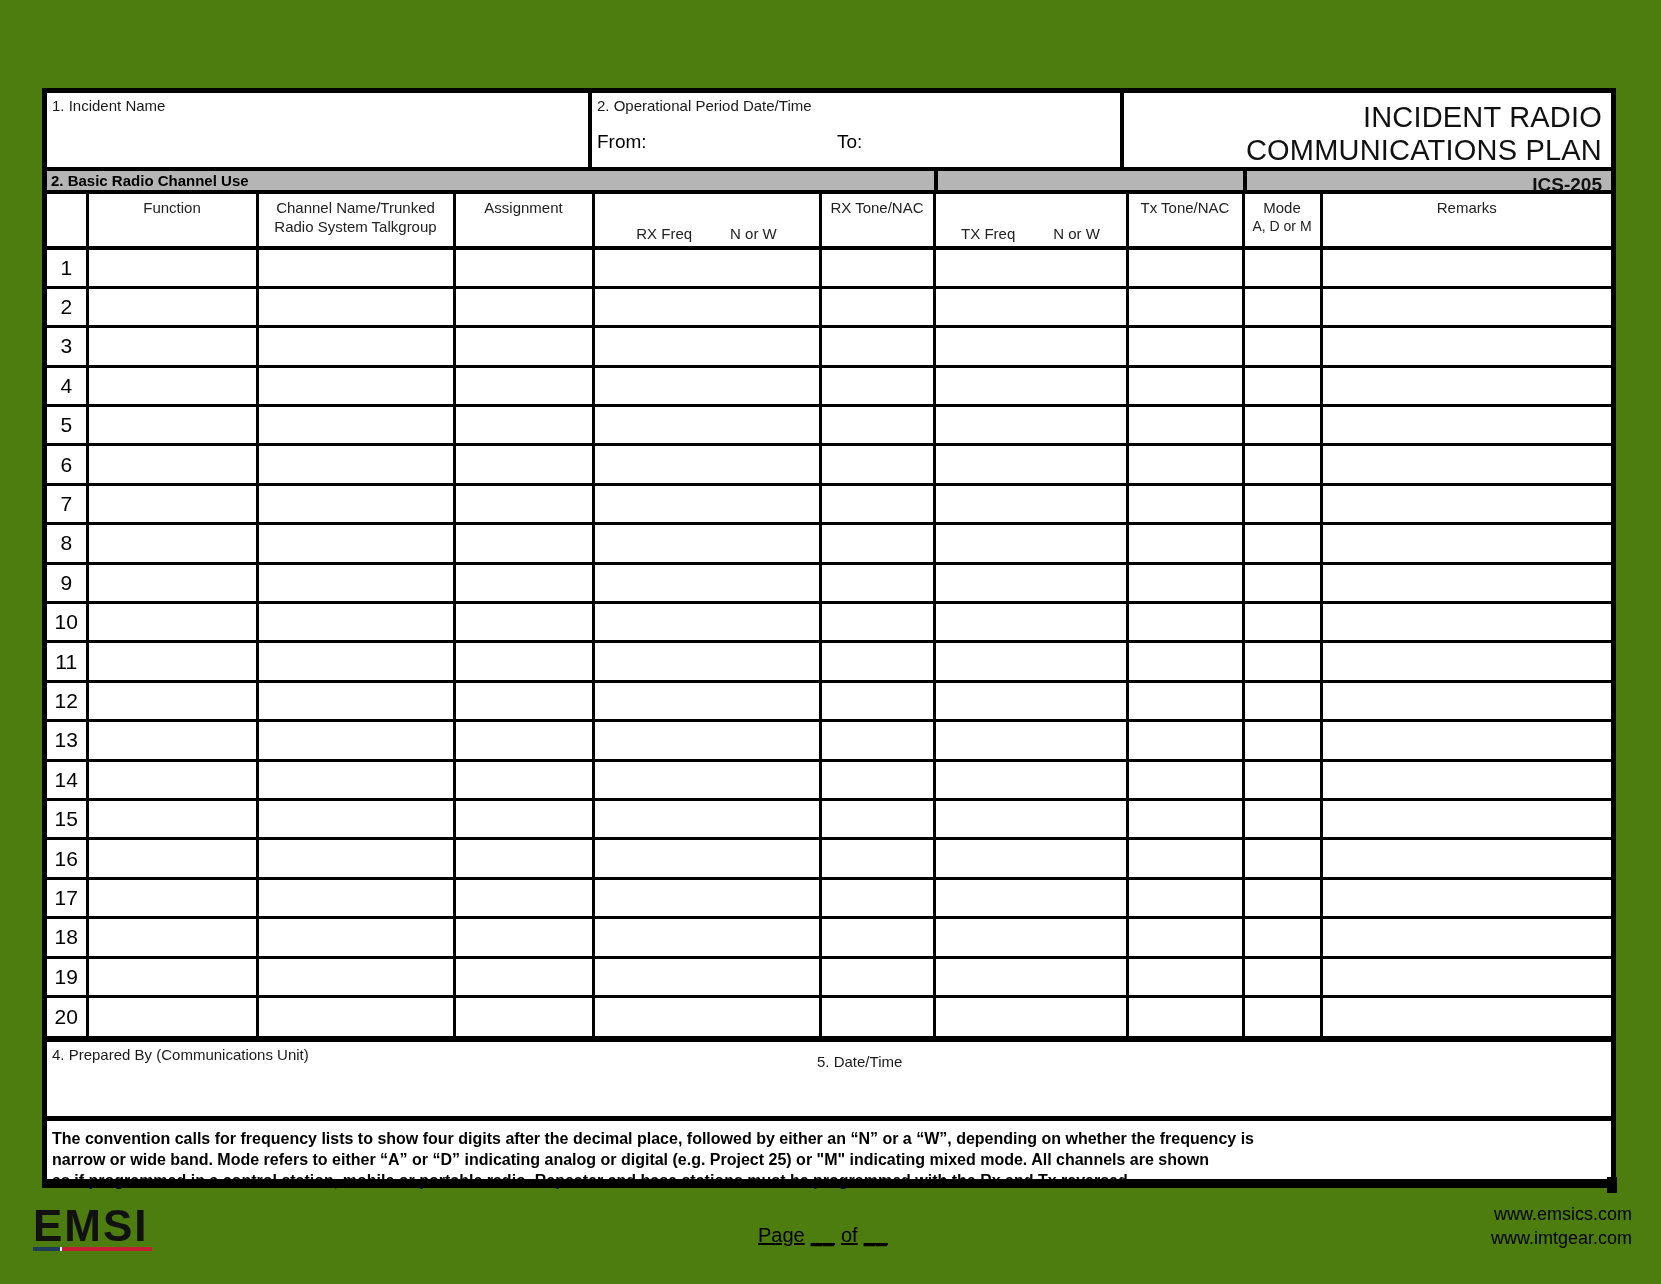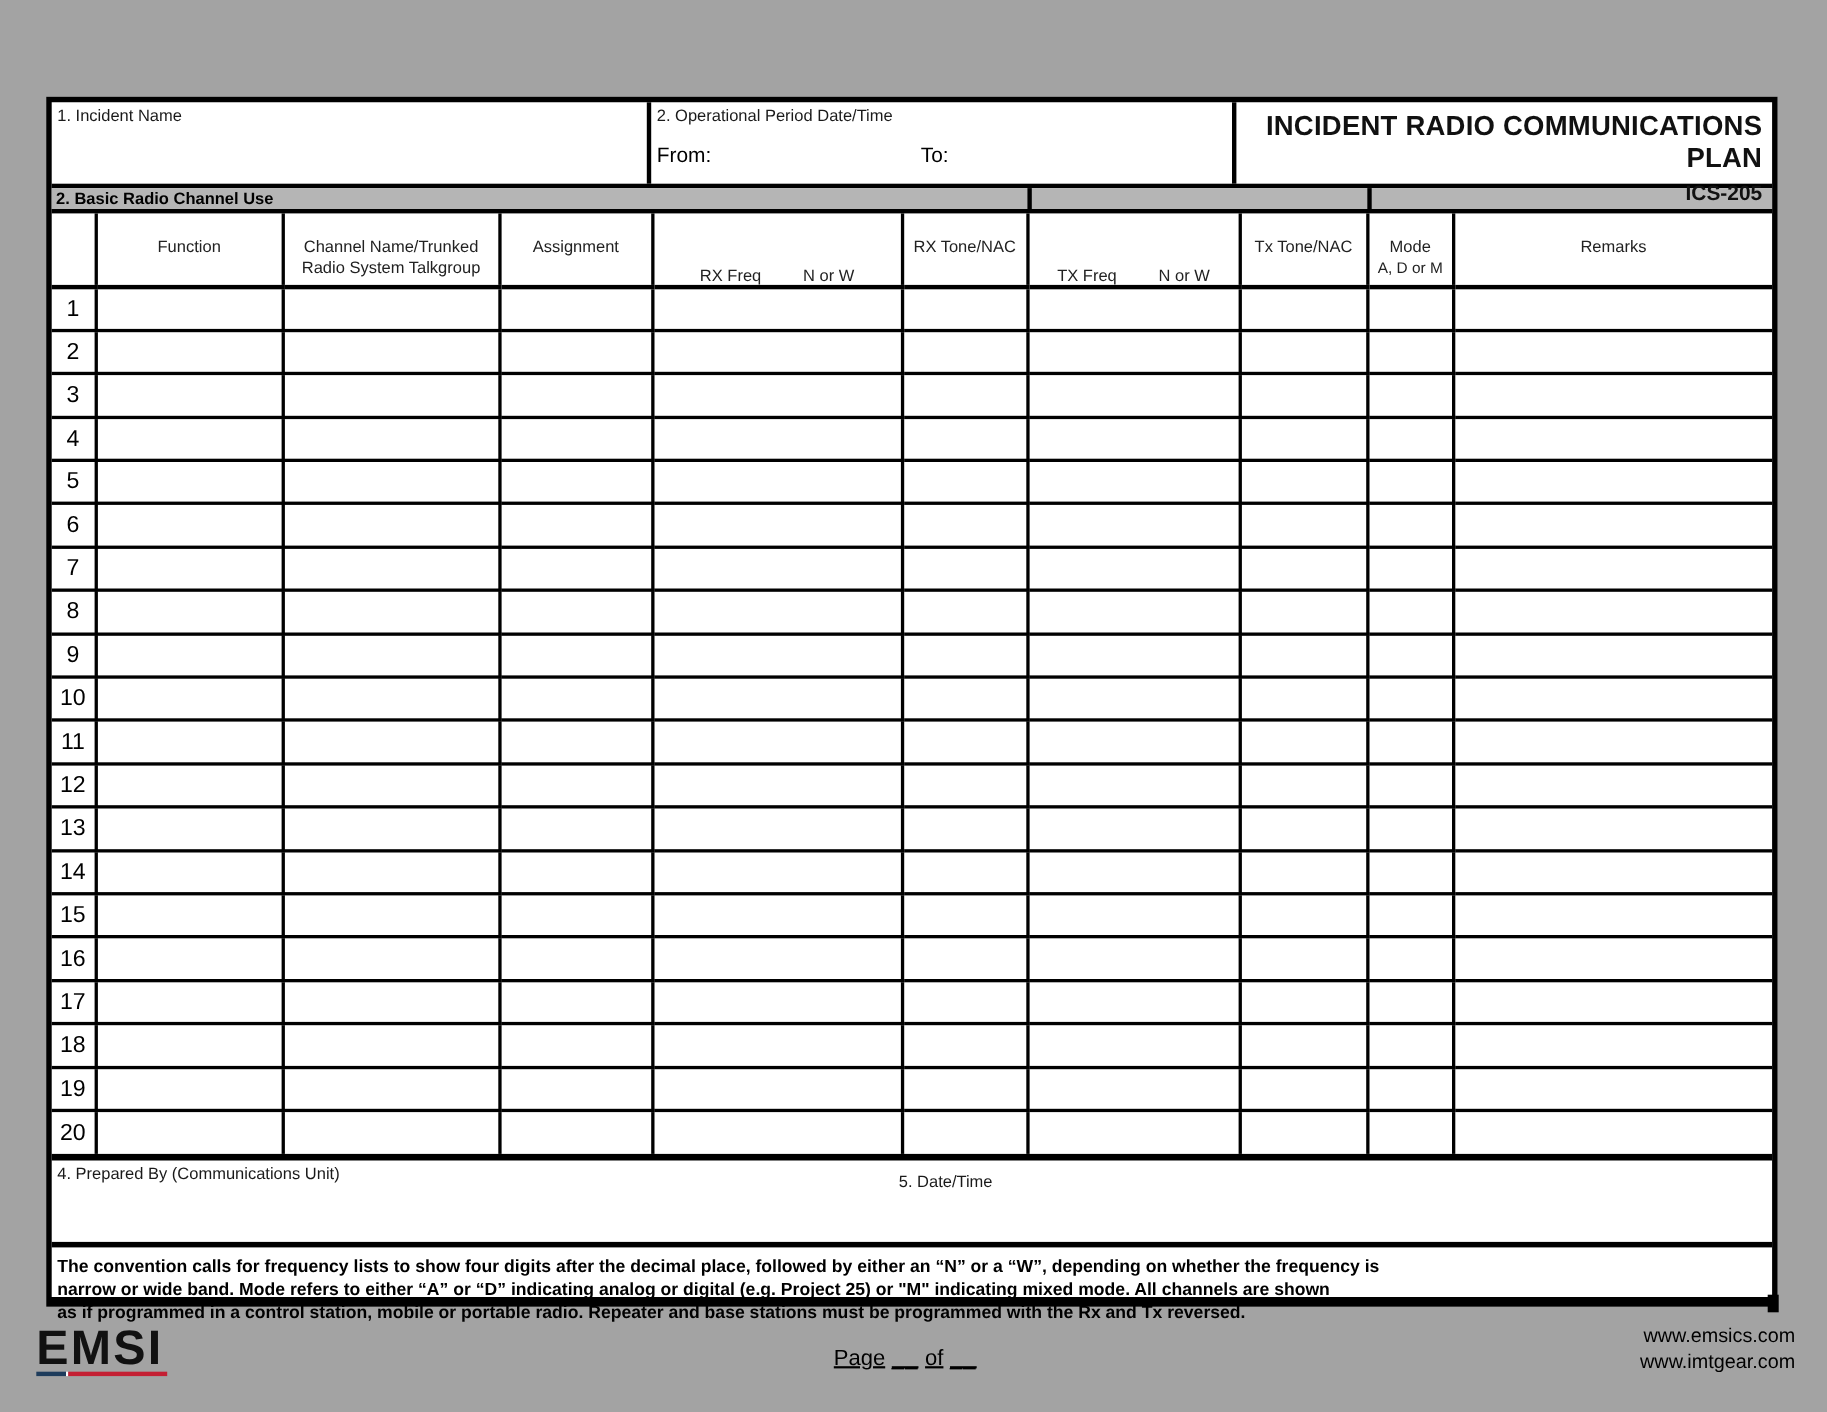--- a/index.html
+++ b/index.html
@@ -1,50 +1,50 @@
 <!DOCTYPE html>
 <html><head>
 <meta charset="utf-8">
 <title>ICS-205</title>
 <style>
   * { margin:0; padding:0; box-sizing:border-box; }
   html,body { background:#ffffff; }
   body { font-family:"Liberation Sans", sans-serif; color:#111; }
-  .page { position:relative; width:1661px; height:1284px; background:#a3a3a3; overflow:hidden; }
+  .page { position:relative; width:1661px; height:1284px; background:#4d7c0f; overflow:hidden; }
 
   
   .form { position:absolute; left:42px; top:88px; width:1574px; height:1100px;
           border:5px solid #000; border-bottom-width:9px; background:#fff; }
 
   
   .top-row { display:flex; height:74px; }
   .box { position:relative; height:100%; }
   .box1 { width:541px; }
   .box2 { width:532px; border-left:4px solid #000; }
   .box3 { width:491px; border-left:4px solid #000; }
   .small-label { position:absolute; left:5px; top:4px; font-size:15px; color:#1a1a1a; }
   .fromto { position:absolute; left:5px; top:38px; width:100%; font-size:19px; color:#000; }
   .fromto .to-label { position:absolute; left:240px; top:0; }
   .title-wrap { position:absolute; right:9px; top:8px; text-align:right; }
-  .title-line1 { font-size:25px; font-weight:bold; letter-spacing:0.2px; }
+  .title-line1 { font-size:29px; font-weight:normal; letter-spacing:0.2px; }
   .title-line2 { font-size:19px; font-weight:bold; margin-top:7px; }
 
   
   .gray-bar { display:flex; height:27px; border-top:4px solid #000; border-bottom:4px solid #000; }
   .gray-seg { background:#b5b5b5; height:100%; }
   .gray-seg.s1 { width:887px; }
   .gray-seg.s2 { width:309px; border-left:4px solid #000; }
   .gray-seg.s3 { flex:1; border-left:4px solid #000; }
   .gray-seg .bar-label { display:inline-block; padding:1px 0 0 4px; font-size:15px; font-weight:bold; color:#000; }
 
   
   table.channel { width:1564px; height:842px; table-layout:fixed; border-collapse:collapse; }
   table.channel th, table.channel td { border:3px solid #000; padding:0; }
   table.channel th { height:54px; vertical-align:top; font-weight:normal; font-size:15px; color:#222;
-                     padding-top:22px; border-top:none; border-bottom:4px solid #000; }
+                     padding-top:5px; border-top:none; border-bottom:4px solid #000; }
   table.channel th .sub-line { margin-top:2px; white-space:nowrap; }
   table.channel th .pair { display:flex; justify-content:center; gap:38px;margin-top:26px; }
   table.channel th.mode-col { font-size:15px; }
   table.channel th.mode-col .sub-line { font-size:14px; }
   table.channel td { height:39.4px; }
   table.channel td.rownum { font-size:21px; text-align:center; color:#000; vertical-align:middle; }
   table.channel tr > *:first-child { border-left:none; }
   table.channel tr > *:last-child { border-right:none; }
   table.channel tbody tr:last-child td { border-bottom:none; }
 

